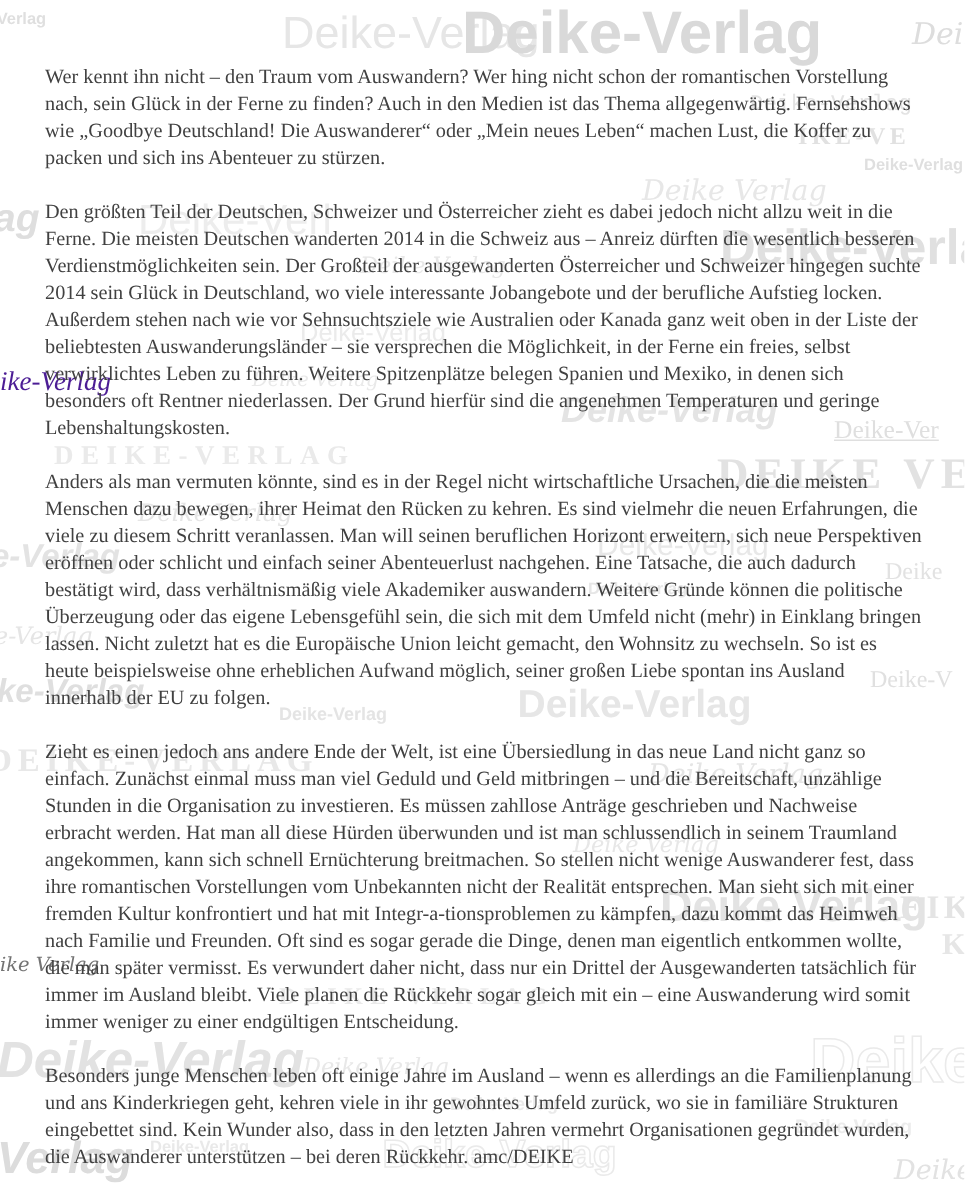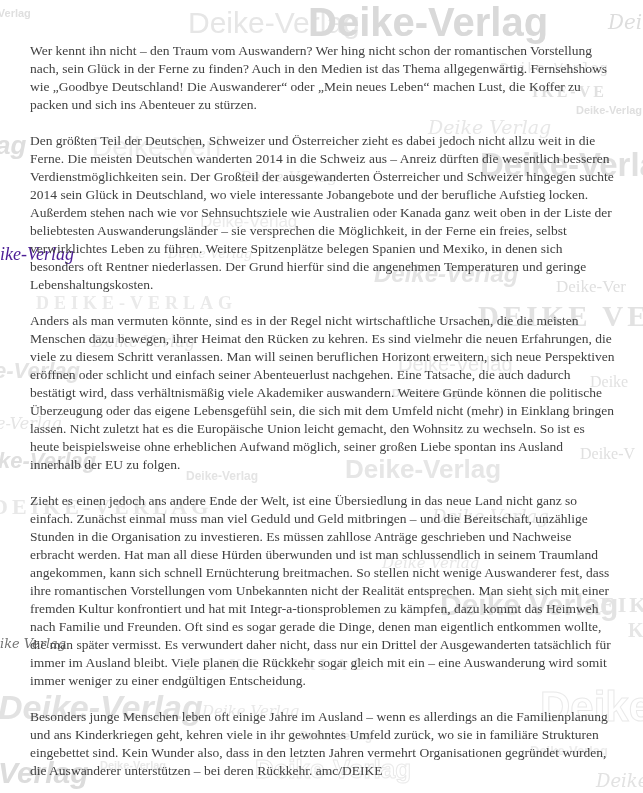--- a/index.html
+++ b/index.html
@@ -68,21 +68,21 @@
       <span class="wm wm-sans" style="left: 576px; top: 105px; font-size: 11px; color: rgb(223, 223, 223);">Deike-Verlag</span>
       <span class="wm wm-script" style="left: 428px; top: 118px; font-size: 19px; color: rgb(231, 231, 231);">Deike Verlag</span>
       <span class="wm wm-sans-italic" style="left: -4px; top: 132px; font-size: 26px; color: rgb(222, 222, 222);">ag</span>
       <span class="wm wm-sans-light" style="left: 92px; top: 133px; font-size: 28px; color: rgb(237, 237, 237);">Deike-Verl</span>
       <span class="wm wm-sans" style="left: 480px; top: 148px; font-size: 33px; color: rgb(224, 224, 224);">Deike-Verlag</span>
       <span class="wm wm-script" style="left: 240px; top: 170px; font-size: 15px; color: rgb(231, 231, 231);">Deike Verlag</span>
       <span class="wm wm-sans-light" style="left: 200px; top: 213px; font-size: 17px; color: rgb(235, 235, 235);">Deike-Verlag</span>
       <span class="wm wm-serif" style="left: 0px; top: 245px; font-size: 18px; color: #4c1d95; font-style: italic;">ike-Verlag</span>
       <span class="wm wm-script" style="left: 168px; top: 247px; font-size: 13px; color: rgb(233, 233, 233);">Deike Verlag</span>
       <span class="wm wm-sans-italic" style="left: 374px; top: 262px; font-size: 24px; color: rgb(228, 228, 228);">Deike-Verlag</span>
-      <span class="wm wm-serif" style="left: 556px; top: 278px; font-size: 17px; color: rgb(223, 223, 223);">Deike-Ver</span>
+      <span class="wm wm-serif" style="left: 556px; top: 278px; font-size: 17px; color: rgb(223, 223, 223); text-decoration: underline;">Deike-Ver</span>
       <span class="wm wm-serif-bold" style="left: 36px; top: 294px; font-size: 18px; color: rgb(234, 234, 234); letter-spacing: 5px;">DEIKE-VERLAG</span>
       <span class="wm wm-serif-bold" style="left: 478px; top: 302px; font-size: 29px; color: rgb(226, 226, 226); letter-spacing: 4px;">DEIKE VER</span>
       <span class="wm wm-script" style="left: 92px; top: 334px; font-size: 16px; color: rgb(230, 230, 230);">Deike-Verlag</span>
       <span class="wm wm-sans-light" style="left: 398px; top: 354px; font-size: 20px; color: rgb(232, 232, 232);">Deike-Verlag</span>
       <span class="wm wm-sans-italic" style="left: -6px; top: 360px; font-size: 22px; color: rgb(227, 227, 227);">e-Verlag</span>
       <span class="wm wm-serif" style="left: 590px; top: 374px; font-size: 16px; color: rgb(226, 226, 226);">Deike</span>
       <span class="wm wm-sans" style="left: 392px; top: 388px; font-size: 11px; color: rgb(230, 230, 230);">Deike-Verlag</span>
       <span class="wm wm-script" style="left: -4px; top: 416px; font-size: 16px; color: rgb(229, 229, 229);">e-Verlag</span>
       <span class="wm wm-serif" style="left: 580px; top: 446px; font-size: 16px; color: rgb(224, 224, 224);">Deike-V</span>
       <span class="wm wm-sans-italic" style="left: -2px; top: 450px; font-size: 22px; color: rgb(223, 223, 223);">ke-Verlag</span>

